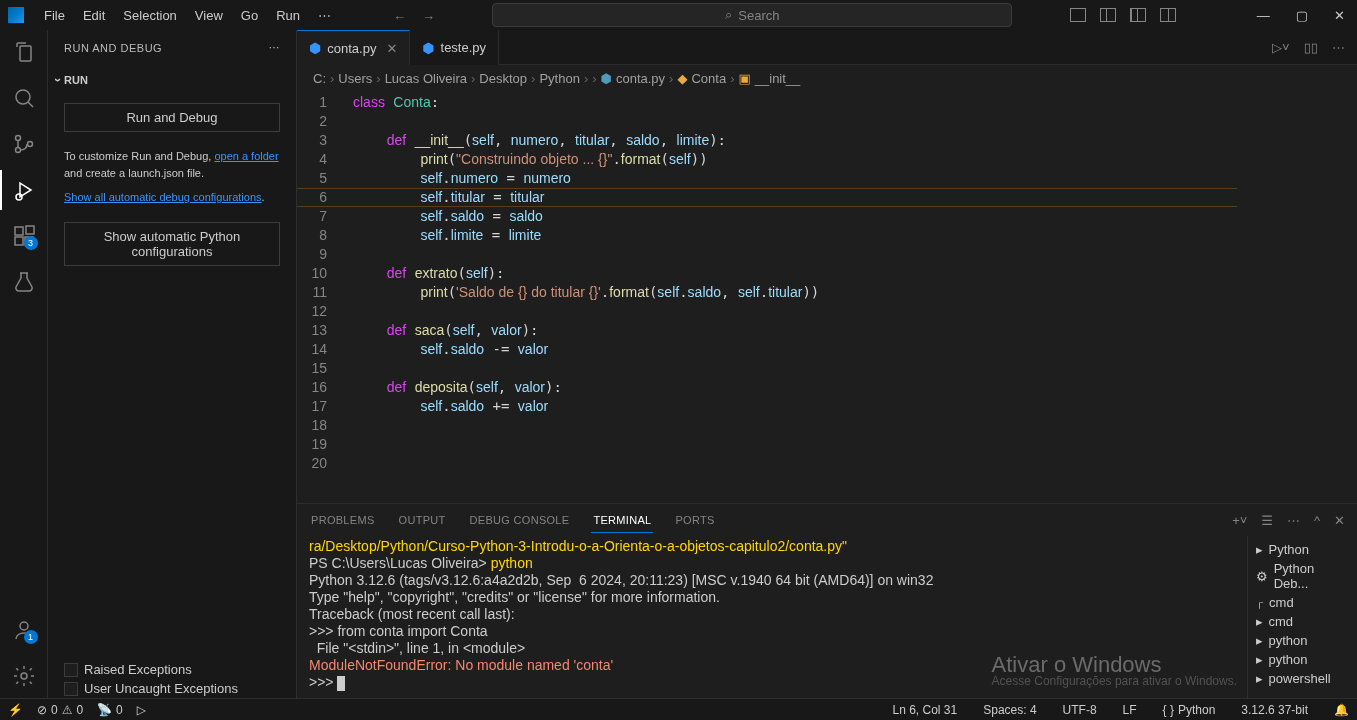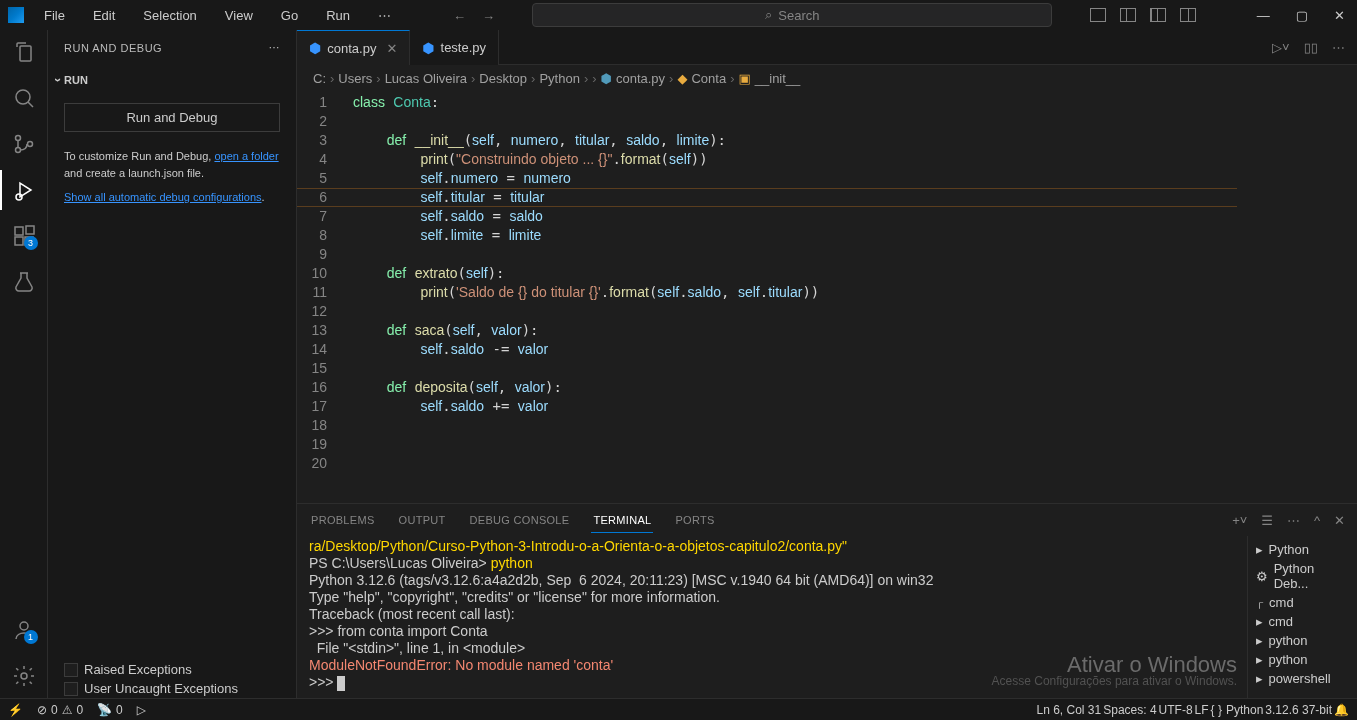--- a/index.html
+++ b/index.html
@@ -1,19 +1,19 @@
 <!DOCTYPE html>
 <html><head>
 <meta charset="utf-8">
 <style>
 *{margin:0;padding:0;box-sizing:border-box;font-family:'Segoe UI',Arial,sans-serif;user-select:none}
 body{width:1357px;height:720px;background:#1e1e1e;color:#cccccc;font-size:13px;overflow:hidden;display:flex;flex-direction:column}
 .titlebar{height:30px;background:#181818;display:flex;align-items:center;padding:0 8px;gap:4px}
 .vscode-icon{width:16px;height:16px;background:linear-gradient(135deg,#0065a9 0%,#007acc 50%,#1f9cf0 100%);margin-right:8px}
-.menu{display:flex;gap:12px}
+.menu{display:flex;gap:2px}
 .menu-item{padding:4px 8px;cursor:pointer;font-size:13px}
 .ellipsis{padding:4px 8px}
 .nav-arrows{display:flex;gap:16px;margin-left:50px;color:#858585}
 .arrow{cursor:pointer}
 .search-box{flex:1;max-width:520px;height:24px;background:#252526;border:1px solid #3c3c3c;border-radius:4px;display:flex;align-items:center;justify-content:center;gap:6px;margin:0 auto;color:#858585;cursor:pointer}
 .win-controls{display:flex;gap:18px;margin-left:auto;color:#cccccc}
 .win-ctrl{cursor:pointer;padding:0 4px}
 .layout-icons{display:flex;gap:14px;margin-right:20px;color:#858585}
 .li{width:16px;height:14px;border:1px solid #858585;cursor:pointer}
 .li2{position:relative}
@@ -51,43 +51,43 @@
 .breadcrumb{height:26px;display:flex;align-items:center;padding:0 16px;font-size:13px;color:#a0a0a0;gap:4px;flex-wrap:nowrap;white-space:nowrap}
 .bc-sep{color:#666}
 .bc-icon{color:#519aba}
 .bc-icon2{color:#e8ab3f}
 .editor-split{display:flex;flex:1;min-height:0}
 .editor{flex:1;display:flex;position:relative;overflow:hidden}
 .gutter{width:56px;text-align:right;padding-right:26px;color:#858585;font-family:'Consolas',monospace;font-size:14px;line-height:19px;padding-top:2px}
 .code{flex:1;font-family:'Consolas',monospace;font-size:14px;line-height:19px;color:#d4d4d4;padding-top:2px;white-space:pre;position:relative}
 .hl-line{position:absolute;left:0;right:0;height:19px;border-top:1px solid #5a3d1e;border-bottom:1px solid #5a3d1e;pointer-events:none}
 .minimap{width:120px;background:#1e1e1e;border-left:1px solid #1e1e1e;padding:4px;font-size:2px;line-height:2px;color:#4a4a4a}
-.kw{color:#86efac}
+.kw{color:#d946ef}
 .cls{color:#4ec9b0}
 .fn{color:#dcdcaa}
 .str{color:#ce9178}
 .var{color:#9cdcfe}
 .self{color:#9cdcfe}
 .panel{height:195px;border-top:1px solid #2d2d2d;display:flex;flex-direction:column}
 .panel-tabs{height:32px;display:flex;align-items:center;padding:0 12px;gap:20px;background:#1e1e1e}
 .panel-tab{font-size:11px;color:#858585;cursor:pointer;padding:6px 2px;letter-spacing:0.3px}
 .panel-tab.active{color:#fff;border-bottom:1px solid #0078d4}
 .panel-actions{margin-left:auto;display:flex;gap:14px;color:#858585}
 .terminal-wrap{flex:1;display:flex;min-height:0}
 .terminal{flex:1;padding:2px 12px;font-family:'Consolas',monospace;font-size:14px;line-height:17px;overflow:hidden}
 .term-line{white-space:pre-wrap}
 .term-cmd{color:#ffd700}
 .term-err{color:#f48771}
 .ps{color:#cccccc}
 .term-sidebar{width:110px;border-left:1px solid #2d2d2d;padding:4px 0}
 .term-item{display:flex;align-items:center;gap:6px;padding:2px 8px;font-size:13px;cursor:pointer}
 .statusbar{height:22px;background:#181818;display:flex;align-items:center;padding:0 8px;font-size:12px;gap:14px;border-top:1px solid #2d2d2d}
 .sb-item{display:flex;align-items:center;gap:4px;cursor:pointer}
-.sb-right{margin-left:auto;display:flex;gap:2px}
-.watermark{position:absolute;right:120px;bottom:30px;text-align:right;color:#525252;pointer-events:none}
+.sb-right{margin-left:auto;display:flex;gap:26px}
+.watermark{position:absolute;right:120px;bottom:30px;text-align:left;color:#525252;pointer-events:none}
 .watermark h3{font-size:22px;font-weight:400;color:#6b6b6b}
 .watermark p{font-size:12px}
 .cursor-block{display:inline-block;width:8px;height:15px;background:#cccccc;vertical-align:middle}
 </style>
 </head>
 <body>
 
 <div class="titlebar">
   <div class="vscode-icon"></div>
   <div class="menu">
@@ -189,20 +189,21 @@
         <span class="chevron">›</span>
         <span>RUN</span>
       </div>
       <button class="run-btn">Run and Debug</button>
       <div class="sidebar-text">
         <span>To customize Run and Debug, </span><span class="link">open a folder</span><span> and create a launch.json file.</span>
       </div>
       <div class="sidebar-text">
         <span class="link">Show all automatic debug configurations</span><span>.</span>
       </div>
+      <button class="run-btn">Show automatic Python configurations</button>
     </div>
     <div class="breakpoints">
       <div class="bp-item">
         <div class="checkbox"></div>
         <span>Raised Exceptions</span>
       </div>
       <div class="bp-item">
         <div class="checkbox"></div>
         <span>User Uncaught Exceptions</span>
       </div>

